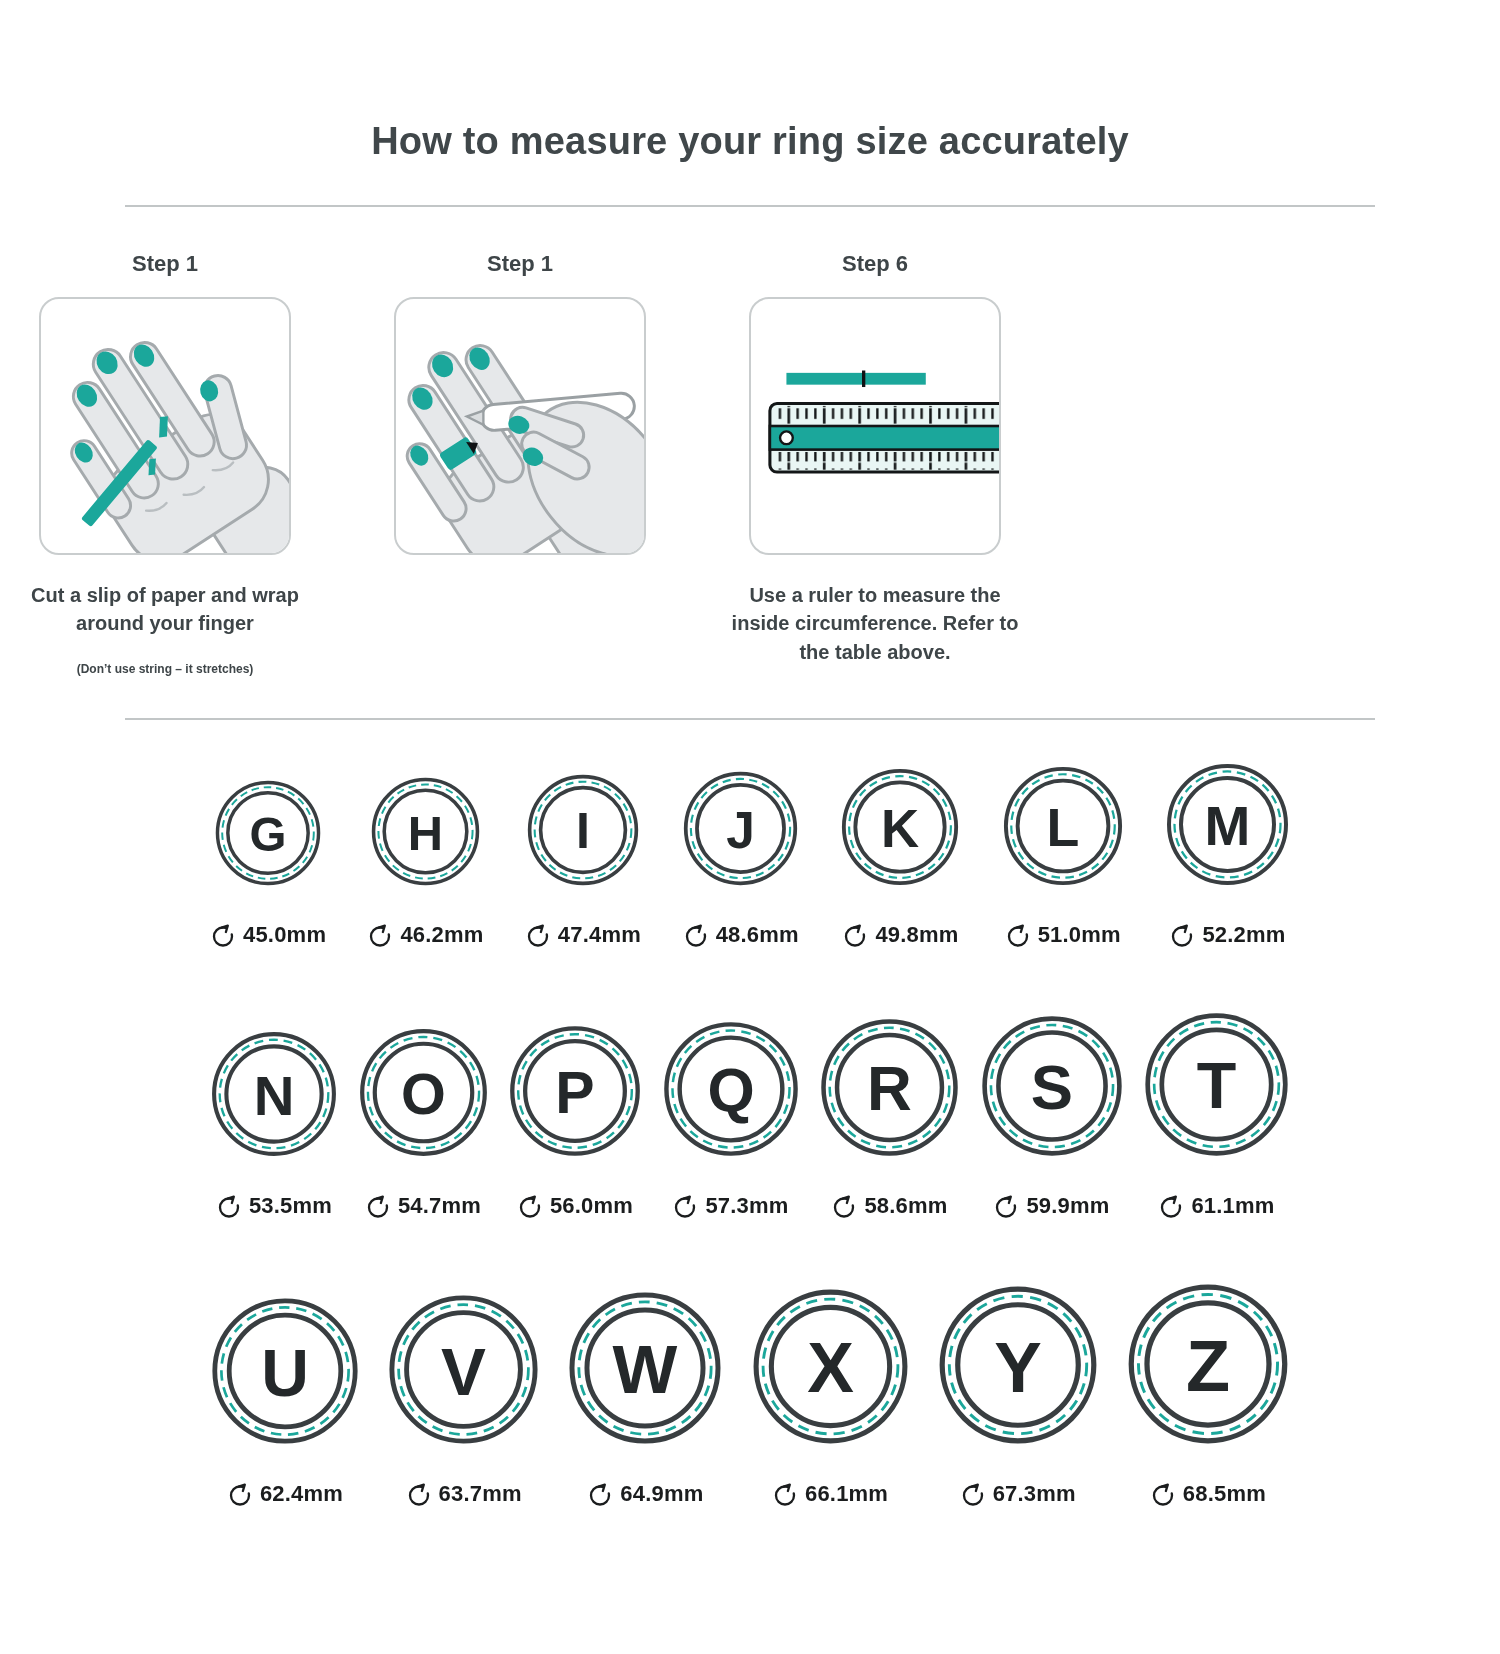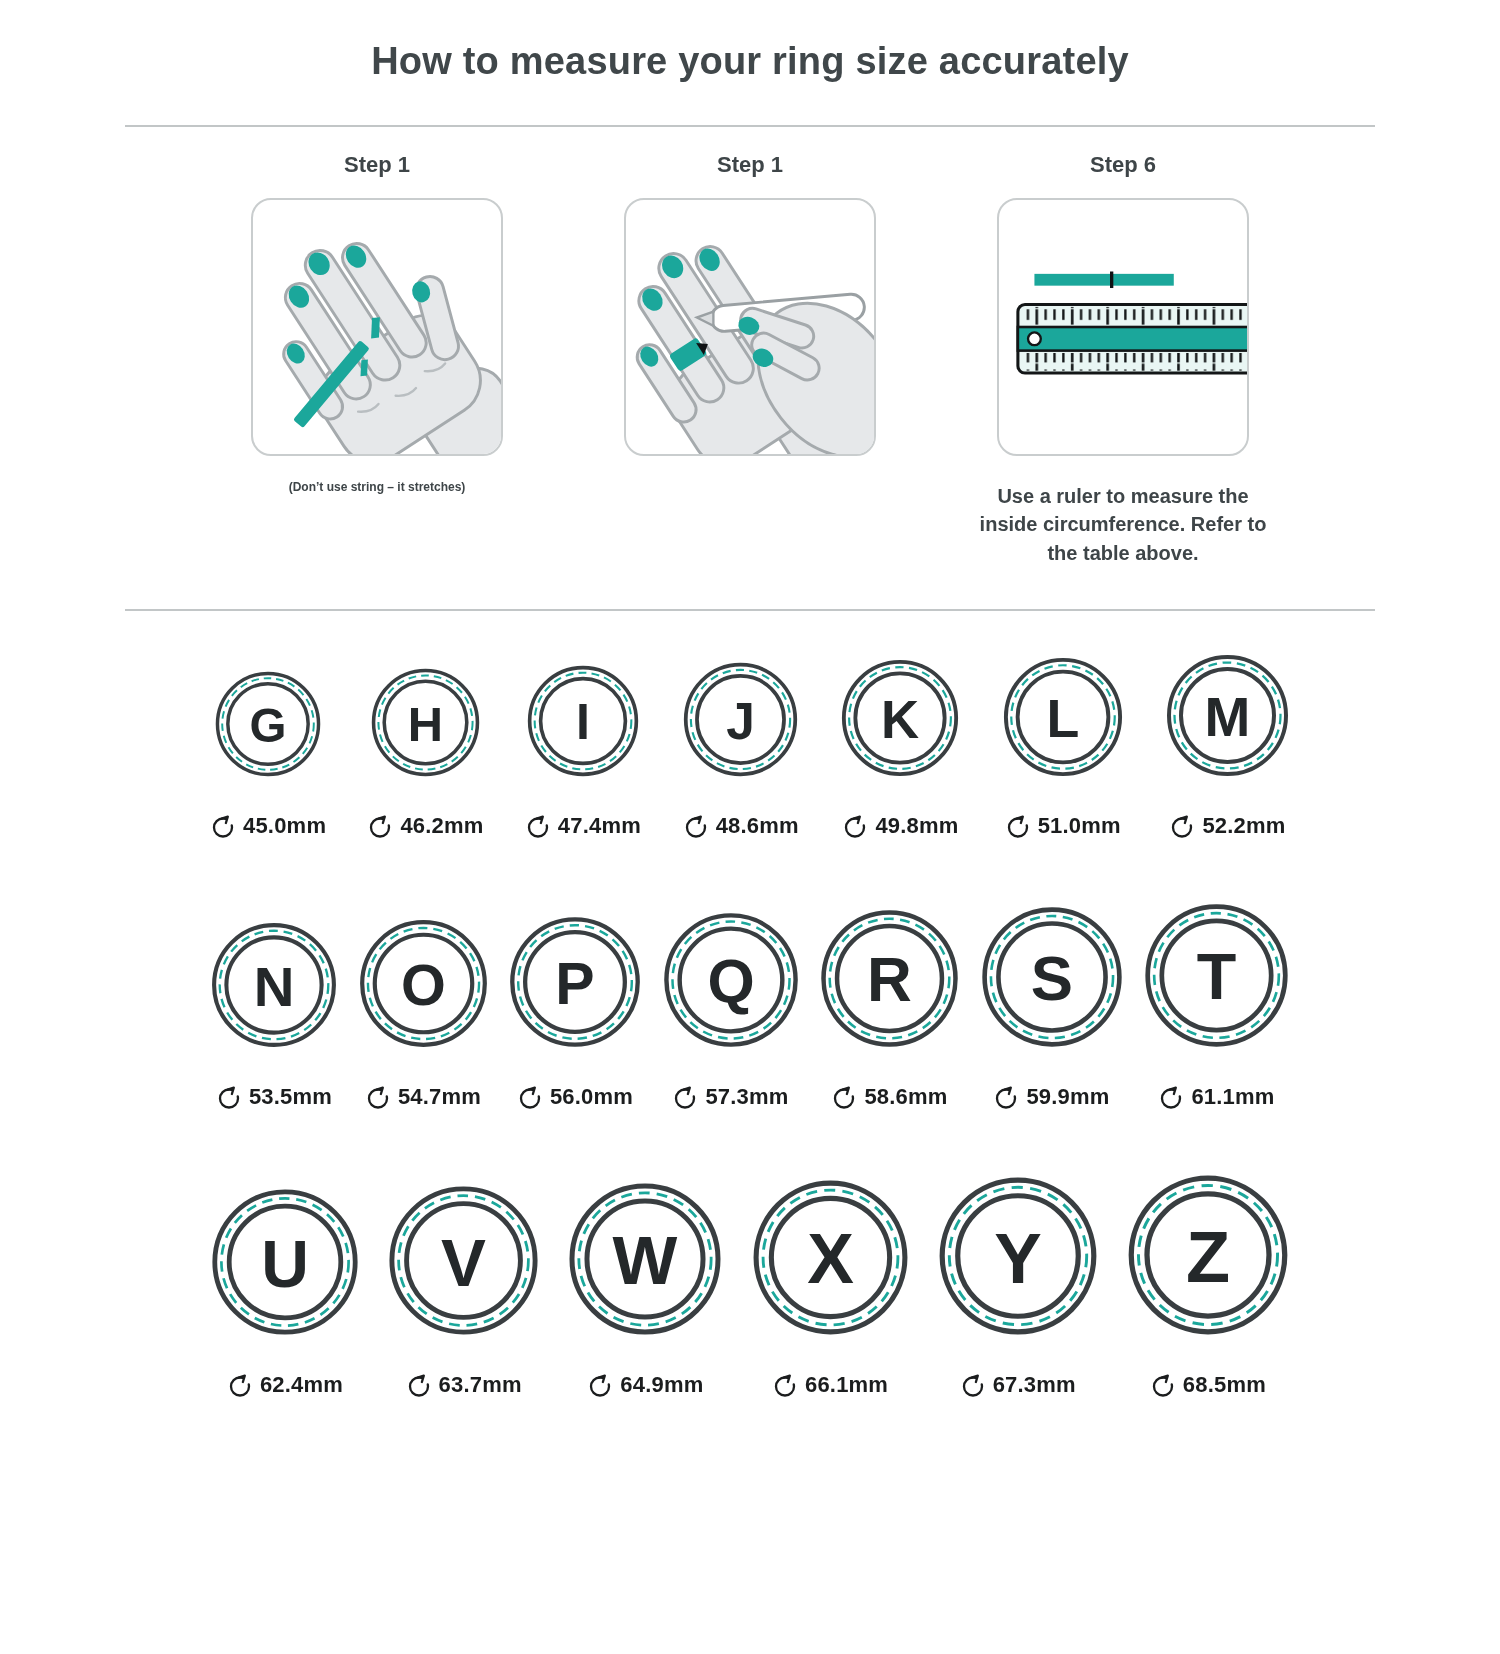--- a/index.html
+++ b/index.html
@@ -8,32 +8,32 @@
     --text:#3E4548;
     --ring-stroke:#393E41;
     --value:#1B1D1E;
   }
   *{box-sizing:border-box;margin:0;padding:0;}
   body{
     width:1500px;min-height:1654px;background:#ffffff;
     font-family:"Liberation Sans","DejaVu Sans",sans-serif;
     color:var(--text);
   }
-  .page{width:1500px;padding-top:40px;}
+  .page{width:1500px;padding-top:120px;}
   .page-title{
     text-align:center;font-size:38px;font-weight:bold;color:var(--heading);
     letter-spacing:.2px;
   }
   .divider{
     width:1250px;margin:42px auto 0 auto;border:none;
     border-top:2px solid #C2C6C7;
   }
   
   .steps{
-    display:flex;justify-content:center;gap:43px;margin-top:25px;
+    display:flex;justify-content:flex-start;gap:25px;margin-top:44px;
   }
   .step-col{width:330px;display:flex;flex-direction:column;align-items:center;}
   .step-label{font-size:22px;font-weight:600;color:var(--text);margin-bottom:20px;}
   .step-box{
     width:252px;height:258px;border:2px solid #C9CDCE;border-radius:20px;
     overflow:hidden;background:#fff;display:flex;align-items:center;justify-content:center;
   }
   .step-box svg{width:100%;height:100%;}
   .step-caption{
     margin-top:26px;font-size:20px;font-weight:600;line-height:1.42;
@@ -96,20 +96,21 @@
             <ellipse cx="158" cy="102" rx="7.5" ry="9" transform="rotate(18 158 102)" fill="var(--teal)"></ellipse>
             <path d="M101 112 l10 -14 l6 3 l-10 14 z" fill="var(--teal)"></path>
             <path d="M76 134 l8 -11 l5 2.5 l-8 11 z" fill="var(--teal)"></path>
             <path class="crease" d="M58 158 q9 7 18 4"></path>
             <path class="crease" d="M92 164 q9 7 18 4"></path>
             <path class="crease" d="M124 160 q9 7 18 4"></path>
           </g>
           <rect x="22" y="148" width="88" height="11" rx="2" transform="rotate(-50 66 153)" fill="var(--teal)"></rect>
         </svg>
       </div>
+      <p class="step-caption">Cut a slip of paper and wrap around your finger</p>
       <p class="step-note">(Don’t use string – it stretches)</p>
     </div>
 
     <div class="step-col">
       <div class="step-label">Step 1</div>
       <div class="step-box">
         <svg viewBox="0 0 210 210">
           <g transform="rotate(-33 80 110) translate(-22 6)">
             <rect class="hand-fill" x="95" y="178" width="78" height="130" rx="24"></rect>
             <rect class="hand-fill" x="32" y="116" width="132" height="90" rx="30"></rect>

